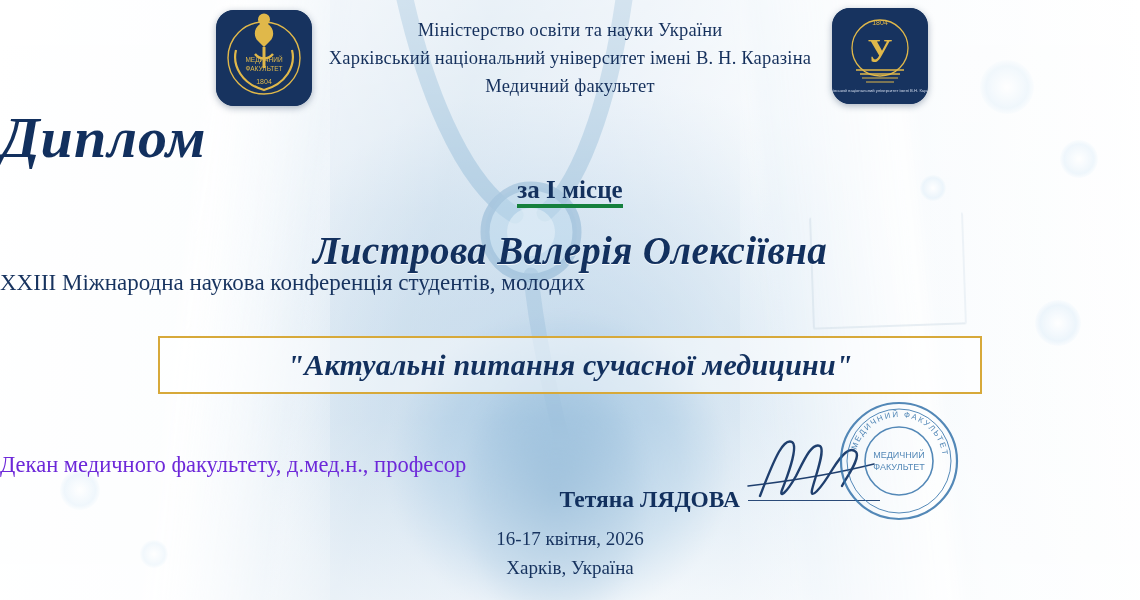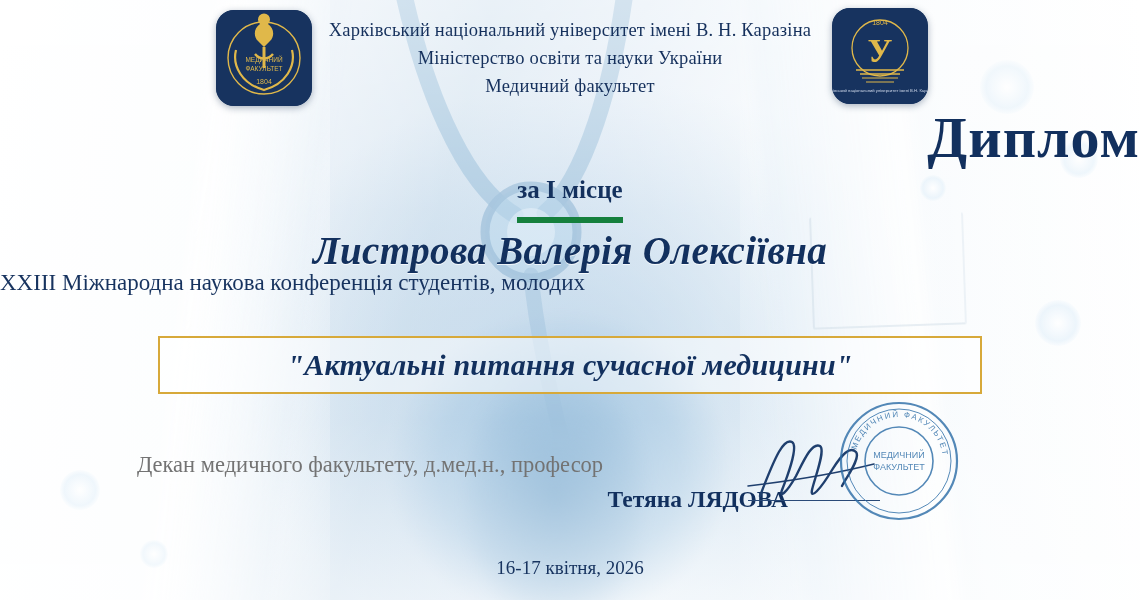--- a/index.html
+++ b/index.html
@@ -129,40 +129,41 @@
     line-height: 1.52;
     font-size: 18.5px;
     color: #15305c;
     letter-spacing: 0.2px;
   }
 
   .title {
     position: absolute;
     left: 0; right: 0;
     top: 104px;
-    text-align: right;
+    text-align: left;
     font-size: 58px;
     font-weight: bold;
+    font-style: italic;
     letter-spacing: 1px;
     color: #12305e;
     text-shadow: 0 1px 0 rgba(255,255,255,0.8);
   }
 
   .place {
     position: absolute;
     left: 0; right: 0;
     top: 176px;
     text-align: center;
     font-size: 25px;
     font-weight: bold;
     color: #14315e;
   }
   .place span {
-    border-bottom: 6px solid #15803d;
-    padding-bottom: 14px;
+    border-bottom: 4px solid #15803d;
+    padding-bottom: 1px;
   }
 
   .laureate {
     position: absolute;
     left: 0; right: 0;
     top: 216px;
     text-align: center;
     font-size: 39px;
     font-weight: bold;
     font-style: italic;
@@ -201,34 +202,33 @@
     color: #12305e;
     letter-spacing: 0.2px;
     white-space: nowrap;
   }
 
   .signature-line1 {
     position: absolute;
     left: 0;
     width: 740px;
     top: 452px;
-    text-align: center;
+    text-align: left;
     font-size: 22.5px;
-    color: #737373;
+    color: #6d28d9;
   }
   .signature-line2 {
     position: absolute;
     left: 0;
     width: 740px;
     top: 486px;
     text-align: right;
     font-size: 23.5px;
     font-weight: bold;
     color: #12305e;
-    margin-left: 48px;
   }
   .sig-rule {
     position: absolute;
     left: 748px;
     top: 500px;
     width: 132px;
     height: 0;
     border-bottom: 1.6px solid #2a4a78;
   }
   .sig-scribble {
@@ -309,22 +309,22 @@
         <circle cx="48" cy="40" r="28" fill="none" stroke="#e0b84a" stroke-width="1.3"></circle>
         <text x="48" y="17" font-size="7" fill="#e0b84a" text-anchor="middle" font-family="'Liberation Sans',sans-serif">1804</text>
         <text x="48" y="54" font-size="34" fill="#e0b84a" text-anchor="middle" font-family="'Liberation Serif',serif" font-weight="bold">У</text>
         <path d="M24,62 L72,62 M28,66 L68,66" stroke="#e0b84a" stroke-width="1.6"></path>
         <path d="M30,70 L66,70 M34,74 L62,74" stroke="#e0b84a" stroke-width="1.2"></path>
         <text x="48" y="84" font-size="4.2" fill="#cfd9ea" text-anchor="middle" font-family="'Liberation Sans',sans-serif">Харківський національний університет імені В.Н. Каразіна</text>
       </svg>
     </div>
 
     <div class="header-text">
+      <div>Міністерство освіти та науки України</div>
       <div>Харківський національний університет імені В. Н. Каразіна</div>
-      <div>Міністерство освіти та науки України</div>
       <div>Медичний факультет</div>
     </div>
 
     <div class="title">Диплом</div>
 
     <div class="place"><span>за I місце</span></div>
 
     <div class="laureate">Листрова Валерія Олексіївна</div>
 
     <div class="event">
@@ -352,16 +352,17 @@
       <path id="stamp-arc-bottom" d="M63,63 m-42,0 a42,42 0 0,0 84,0" fill="none"></path>
       <text font-size="8" fill="#2f6fa8" font-family="'Liberation Sans',sans-serif" letter-spacing="1.6">
         <textPath href="#stamp-arc-top" startOffset="8%">МЕДИЧНИЙ ФАКУЛЬТЕТ</textPath>
       </text>
       <text x="63" y="60" font-size="9" fill="#2f6fa8" text-anchor="middle" font-family="'Liberation Sans',sans-serif">МЕДИЧНИЙ</text>
       <text x="63" y="72" font-size="9" fill="#2f6fa8" text-anchor="middle" font-family="'Liberation Sans',sans-serif">ФАКУЛЬТЕТ</text>
     </svg>
 
     <div class="footer">
       <div>16-17 квітня, 2026</div>
+      <div>Харків, Україна</div>
     </div>
 
   </div>
 </div>
 
 </body></html>

